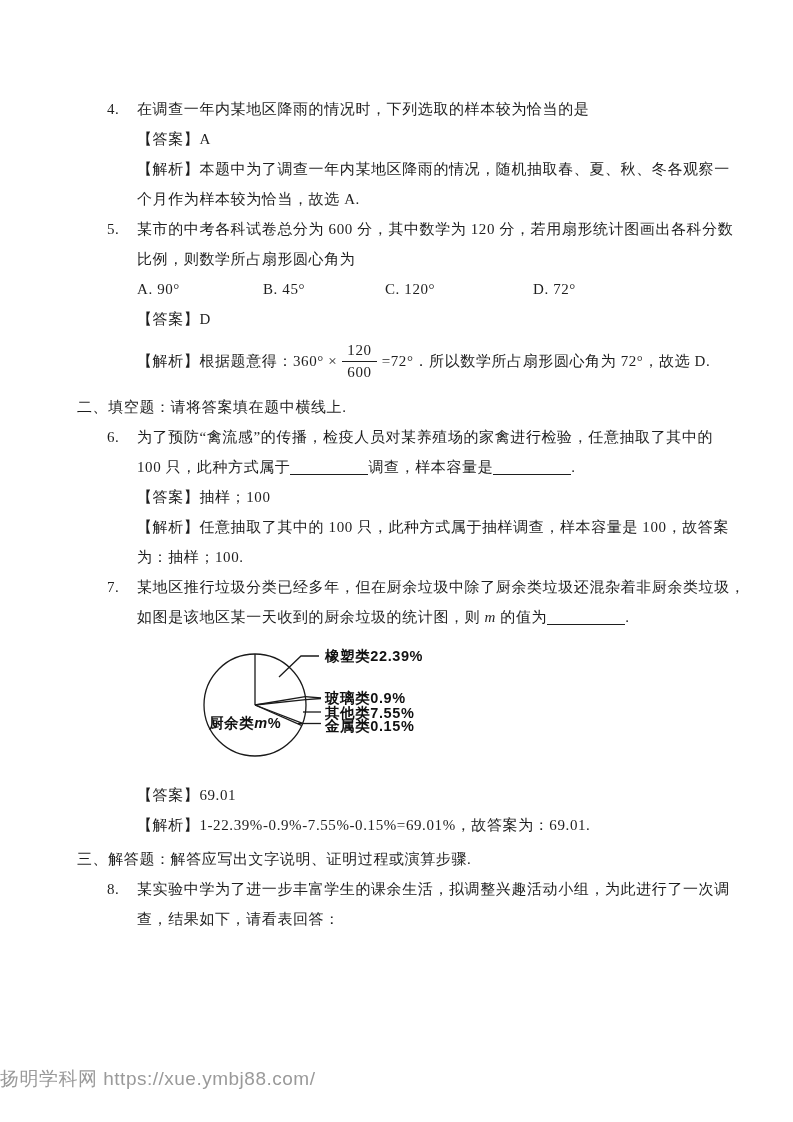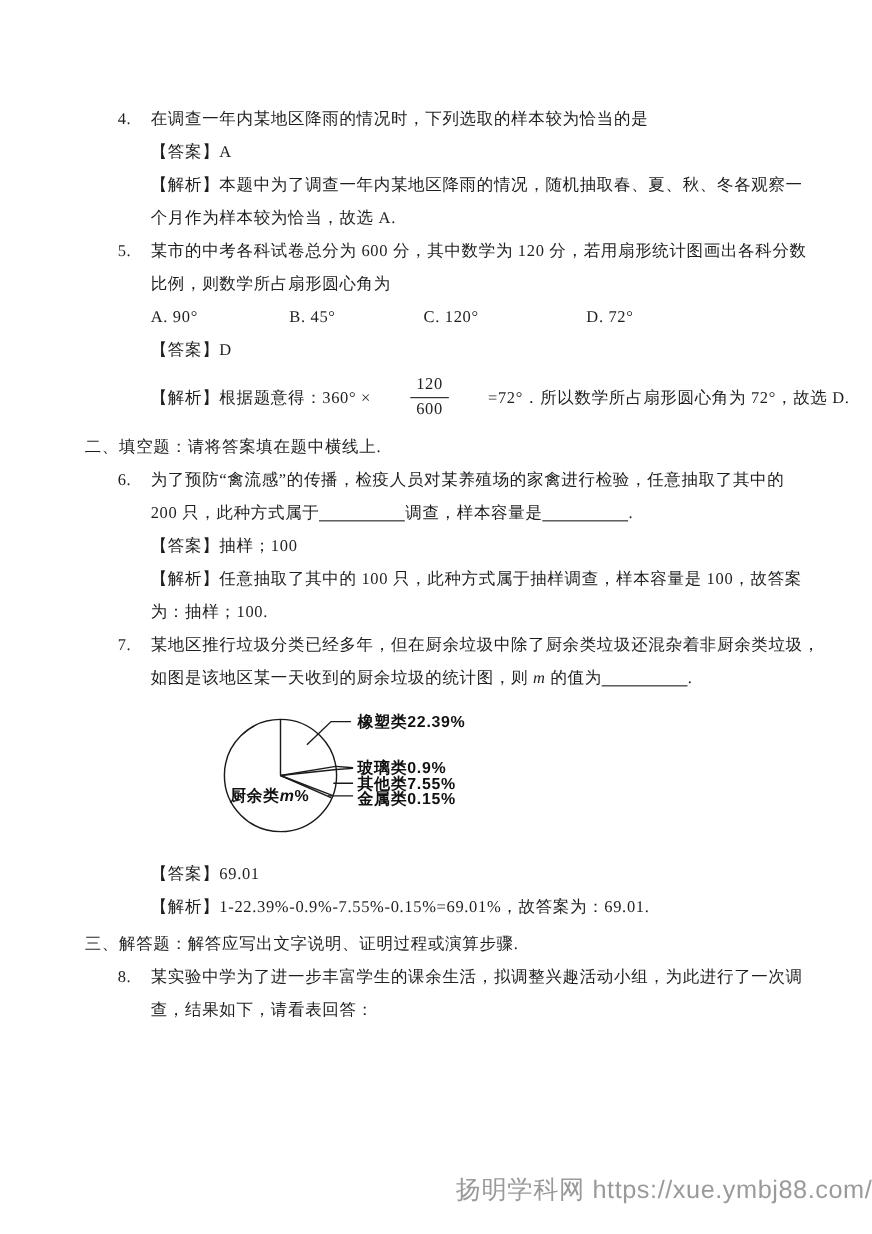--- a/index.html
+++ b/index.html
@@ -23,43 +23,43 @@
     letter-spacing: 0.6px;
   }
   .line { line-height: 30px; min-height: 30px; white-space: nowrap; }
   .q { position: relative; padding-left: 30px; }
   .qnum { position: absolute; left: 0; top: 0; line-height: 30px; }
   .sec { line-height: 30px; margin-top: 4px; white-space: nowrap; font-family: Liberation Serif, serif; }
 
   .opts4 { display: grid; grid-template-columns: 240px 1fr; }
   .opts-row { display: grid; grid-template-columns: 126px 122px 148px 1fr; }
 
-  .fracline { display: flex; align-items: center; height: 54px; white-space: nowrap; gap: 31px; }
+  .fracline { display: flex; align-items: center; height: 54px; white-space: nowrap; }
   .frac { display: inline-flex; flex-direction: column; align-items: center;
           margin: 0 5px; line-height: 1.25; text-align: center; justify-content: space-between; }
   .frac .num { border-bottom: 1.4px solid #1e1e1e; padding: 0 5px 1px 5px; }
   .frac .den { padding-top: 1px; }
 
   .blank { display: inline-block; width: 78px; height: 14px;
            border-bottom: 1.4px solid #1e1e1e; vertical-align: -3px; }
   .mvar { font-style: italic; font-family: "Liberation Serif", serif; }
 
   .figure { width: 250px; height: 148px; margin-left: 64px; }
   .figure svg { display: block; }
   .chart-stroke { stroke: #1a1a1a; stroke-width: 1.3; fill: none; }
   .chart-label { font-family: "Liberation Sans", "DejaVu Sans", sans-serif;
                  font-weight: 700; font-size: 14.5px; fill: #111111; }
 
   .footer {
     position: absolute;
     left: 0; right: 0;
     top: 1066px;
-    text-align: right;
+    text-align: left;
     font-family: "Liberation Sans", "DejaVu Sans", sans-serif;
-    font-size: 23px;
+    font-size: 19px;
     color: #9a9a9a;
     letter-spacing: 0.5px;
   }
 </style>
 </head>
 <body>
 
 <div class="page">
   <div class="content">
 
@@ -91,21 +91,21 @@
         <span>=72°．所以数学所占扇形圆心角为 72°，故选 D.</span>
       </div>
     </div>
 
     <div class="sec" style="margin-left:-30px; padding-left:0;">二、填空题：请将答案填在题中横线上.</div>
 
     <div class="q">
       <span class="qnum">6.</span>
       <div class="line">为了预防“禽流感”的传播，检疫人员对某养殖场的家禽进行检验，任意抽取了其中的</div>
       <div class="line">
-        <span>200 只，此种方式属于</span><span class="blank"></span><span>调查，样本容量是</span><span class="blank"></span><span>.</span>
+        <span>100 只，此种方式属于</span><span class="blank"></span><span>调查，样本容量是</span><span class="blank"></span><span>.</span>
       </div>
       <div class="line">【答案】抽样；100</div>
       <div class="line">【解析】任意抽取了其中的 100 只，此种方式属于抽样调查，样本容量是 100，故答案</div>
       <div class="line">为：抽样；100.</div>
     </div>
 
     <div class="q">
       <span class="qnum">7.</span>
       <div class="line">某地区推行垃圾分类已经多年，但在厨余垃圾中除了厨余类垃圾还混杂着非厨余类垃圾，</div>
       <div class="line">

